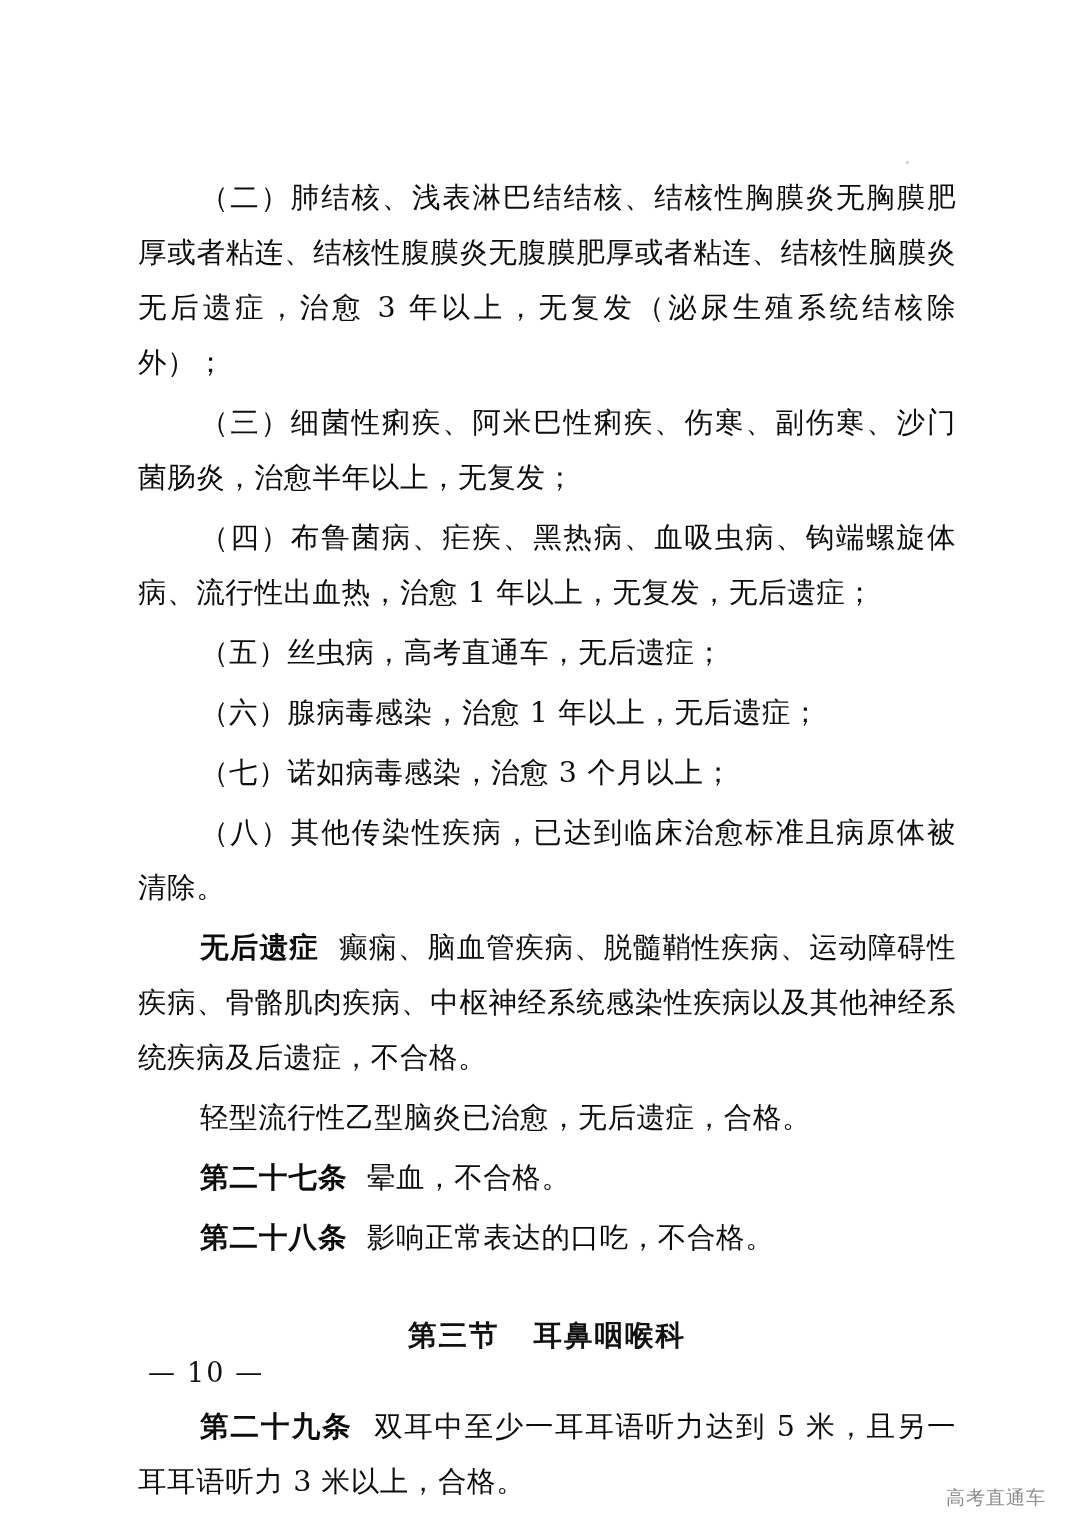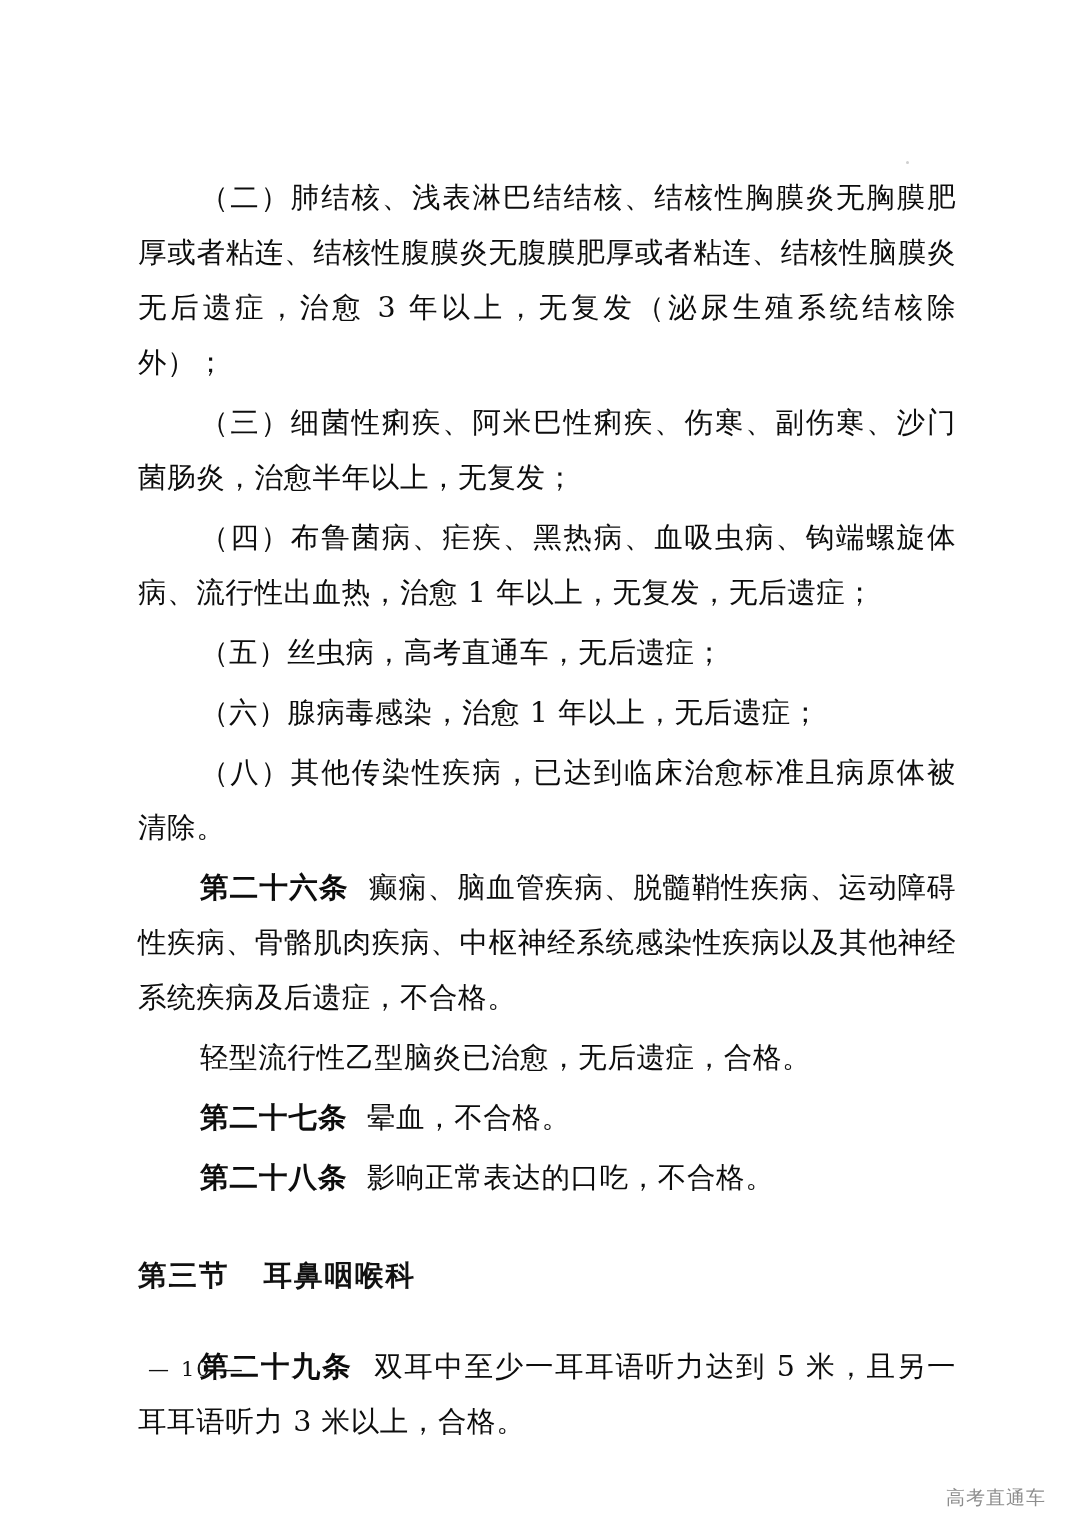--- a/index.html
+++ b/index.html
@@ -42,33 +42,34 @@
   }
   .art-label {
     font-weight: bold;
     letter-spacing: 1px;
   }
   .gap-sm { margin-bottom: 4px; }
   .section-title {
     margin: 46px 0 40px 0;
     font-size: 28.5px;
     line-height: 48px;
+    text-align: center;
     font-weight: bold;
     letter-spacing: 2px;
   }
   .section-title .sec-gap {
     display: inline-block;
     width: 34px;
   }
   .footer {
     position: absolute;
     left: 138px;
     top: 1357px;
     width: 300px;
-    font-size: 21px;
+    font-size: 27px;
     letter-spacing: 2px;
     color: #111;
   }
   .footer .dash {
     display: inline-block;
     margin: 0 10px;
   }
   .watermark {
     position: absolute;
     right: 28px;
@@ -93,23 +94,24 @@
 
   <div class="speck" style="left:906px; top:161px;"></div>
 
   <div class="body-col">
 
     <p class="para indent">（二）肺结核、浅表淋巴结结核、结核性胸膜炎无胸膜肥厚或者粘连、结核性腹膜炎无腹膜肥厚或者粘连、结核性脑膜炎无后遗症，治愈 3 年以上，无复发（泌尿生殖系统结核除外）；</p>
     <p class="para indent">（三）细菌性痢疾、阿米巴性痢疾、伤寒、副伤寒、沙门菌肠炎，治愈半年以上，无复发；</p>
     <p class="para indent">（四）布鲁菌病、疟疾、黑热病、血吸虫病、钩端螺旋体病、流行性出血热，治愈 1 年以上，无复发，无后遗症；</p>
     <p class="para indent">（五）丝虫病，高考直通车，无后遗症；</p>
     <p class="para indent">（六）腺病毒感染，治愈 1 年以上，无后遗症；</p>
+    <p class="para indent">（七）诺如病毒感染，治愈 3 个月以上；</p>
     <p class="para indent">（八）其他传染性疾病，已达到临床治愈标准且病原体被清除。</p>
 
-    <p class="para indent"><span class="art-label">第二十六条</span>&nbsp;&nbsp;<span>癫痫、脑血管疾病、脱髓鞘性疾病、运动障碍性疾病、骨骼肌肉疾病、中枢神经系统感染性疾病以及其他神经系统疾病及后遗症，不合格。</span></p>
+    <p class="para indent"><span class="art-label">无后遗症</span>&nbsp;&nbsp;<span>癫痫、脑血管疾病、脱髓鞘性疾病、运动障碍性疾病、骨骼肌肉疾病、中枢神经系统感染性疾病以及其他神经系统疾病及后遗症，不合格。</span></p>
 
     <p class="para indent">轻型流行性乙型脑炎已治愈，无后遗症，合格。</p>
 
     <p class="para indent gap-sm"><span class="art-label">第二十七条</span>&nbsp;&nbsp;<span>晕血，不合格。</span></p>
 
     <p class="para indent gap-sm"><span class="art-label">第二十八条</span>&nbsp;&nbsp;<span>影响正常表达的口吃，不合格。</span></p>
 
     <p class="section-title"><span>第三节</span><span class="sec-gap"></span><span>耳鼻咽喉科</span></p>
 
     <p class="para indent"><span class="art-label">第二十九条</span>&nbsp;&nbsp;<span>双耳中至少一耳耳语听力达到 5 米，且另一耳耳语听力 3 米以上，合格。</span></p>

